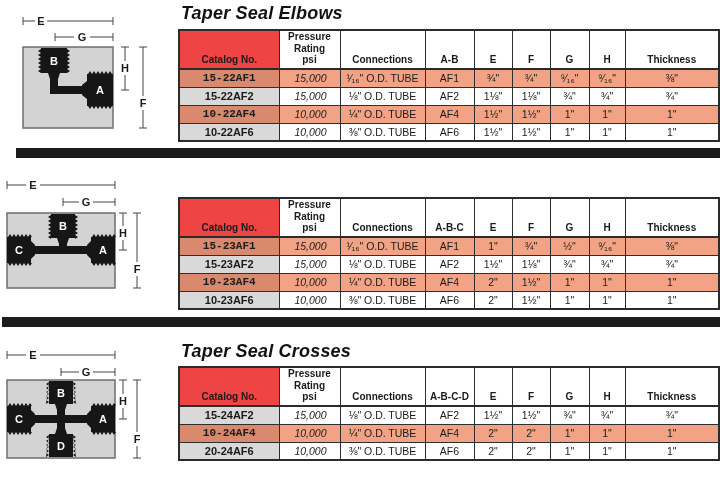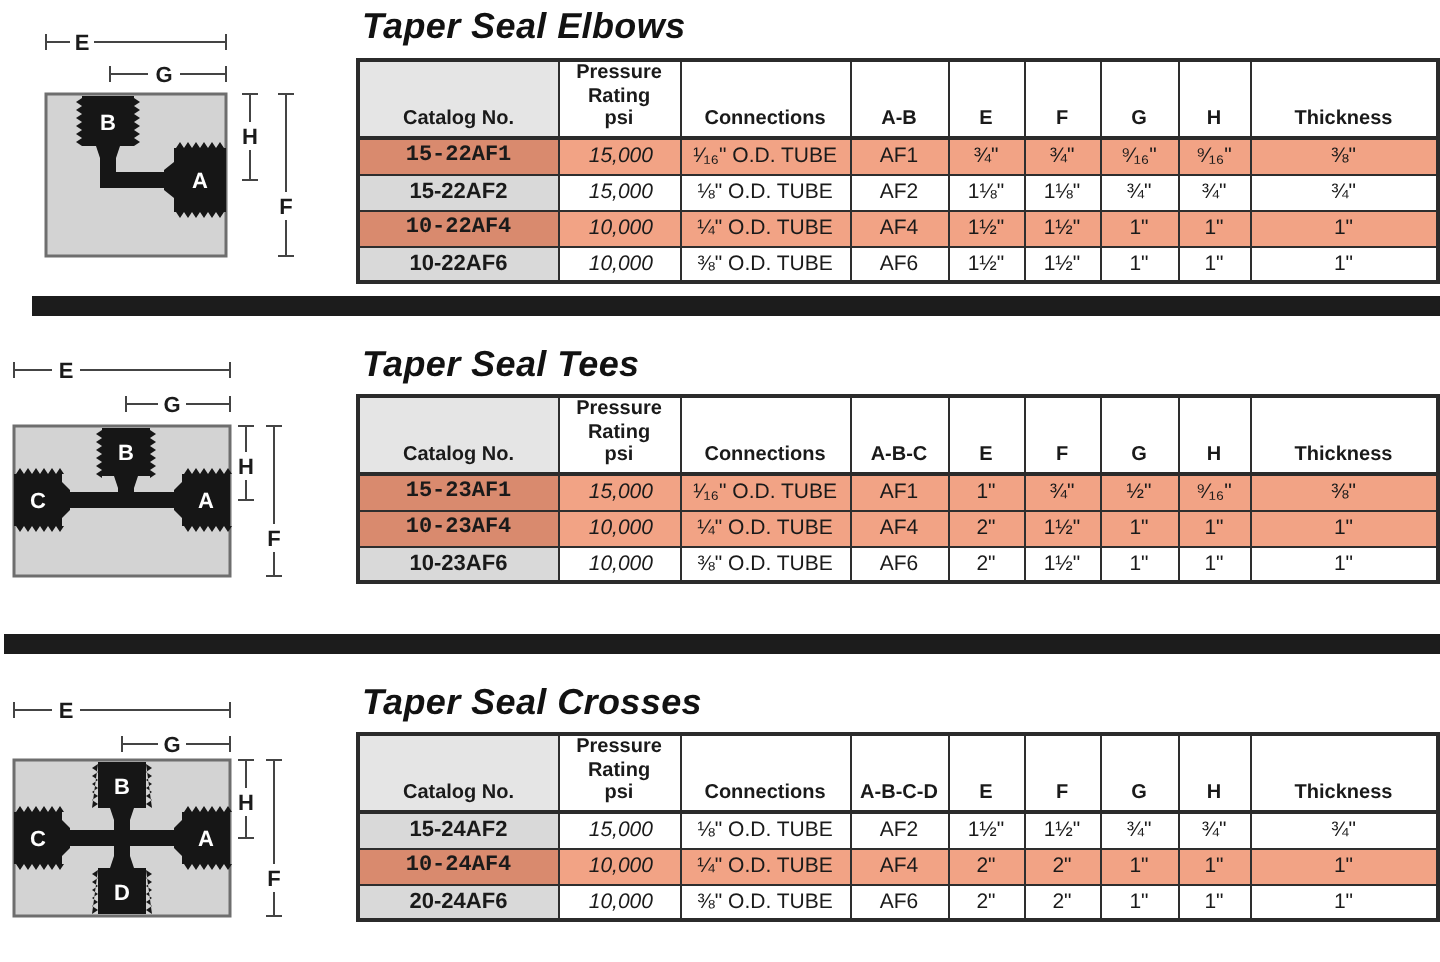--- a/index.html
+++ b/index.html
@@ -19,21 +19,21 @@
   }
   table.spec th, table.spec td {
     border:1px solid #2e2e2e; text-align:center; overflow:hidden; white-space:nowrap;
   }
   table.spec thead tr { height:39px; }
   table.spec tbody tr { height:18px; }
   table.spec th {
     vertical-align:bottom; font-size:10px; font-weight:bold; padding-bottom:3px;
     background:#fff; line-height:1.12; border-bottom:2px solid #2b2b2b;
   }
-  table.spec th:first-child { background:#e5e5e5; }
+  table.spec th:first-child { background:#ef4444; }
   table.spec th:nth-child(2) { white-space:pre-line; }
   table.spec td { font-size:10.5px; }
   table.spec td:first-child { font-weight:bold; font-size:11px; background:#d9d9d9; }
   table.spec td:nth-child(2) { text-align:right; padding-right:13px;font-style:italic; }
   table.spec tr.hl td { background:#f2a385; }
   table.spec tr.hl td:first-child { background:#d98a6e;font-family:Liberation Mono, monospace; }
   svg.diagram { position:absolute; }
   svg.diagram text { font-family:"Liberation Sans","DejaVu Sans",sans-serif; }
   .dim-line { stroke:#444; stroke-width:1; fill:none; }
   .dim-label { font-size:11px; font-weight:bold; fill:#1b1b1b; text-anchor:middle; }
@@ -150,21 +150,20 @@
         <td>1½"</td>
         <td>1"</td>
         <td>1"</td>
         <td>1"</td>
       </tr>
     </tbody>
   </table>
 
   <div class="divider-bar" style="left:16px; top:148px; width:704px;"></div>
 
-  <div class="sec-title" style="top:172px;">Taper Seal Tees</div>
 
   <svg class="diagram" style="left:2px; top:176px;" width="170" height="132" viewBox="0 0 170 132">
     <path class="dim-line" d="M5,5 V13 M5,9 H24 M38,9 H113 M113,5 V13"></path>
     <text class="dim-label" x="31" y="13">E</text>
     <path class="dim-line" d="M61,22 V30 M61,26 H77 M91,26 H113 M113,22 V30"></path>
     <text class="dim-label" x="84" y="30">G</text>
     <rect class="gray-box" x="5" y="37" width="108" height="75"></rect>
 
     <rect class="fit" x="49" y="38" width="24" height="24"></rect>
     <path class="fit" d="M49,39 l-3,2 3,2 -3,2 3,2 -3,2 3,2 -3,2 3,2 -3,2 3,2 -3,2 3,2 z"></path>
@@ -224,20 +223,31 @@
         <td>15-23AF1</td>
         <td>15,000</td>
         <td>¹⁄₁₆" O.D. TUBE</td>
         <td>AF1</td>
         <td>1"</td>
         <td>¾"</td>
         <td>½"</td>
         <td>⁹⁄₁₆"</td>
         <td>⅜"</td>
       </tr>
+      <tr>
+        <td>15-23AF2</td>
+        <td>15,000</td>
+        <td>⅛" O.D. TUBE</td>
+        <td>AF2</td>
+        <td>1½"</td>
+        <td>1⅛"</td>
+        <td>¾"</td>
+        <td>¾"</td>
+        <td>¾"</td>
+      </tr>
       <tr class="hl">
         <td>10-23AF4</td>
         <td>10,000</td>
         <td>¼" O.D. TUBE</td>
         <td>AF4</td>
         <td>2"</td>
         <td>1½"</td>
         <td>1"</td>
         <td>1"</td>
         <td>1"</td>

